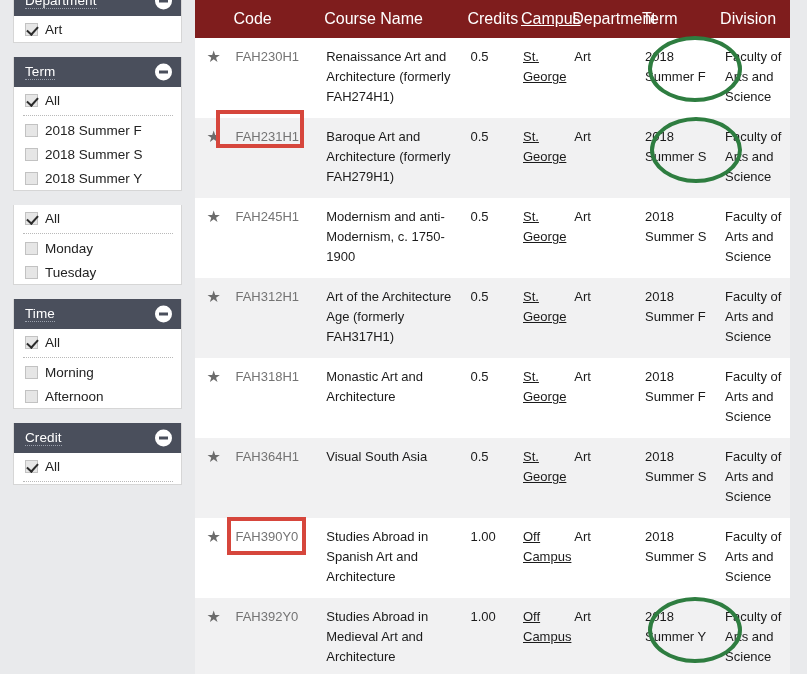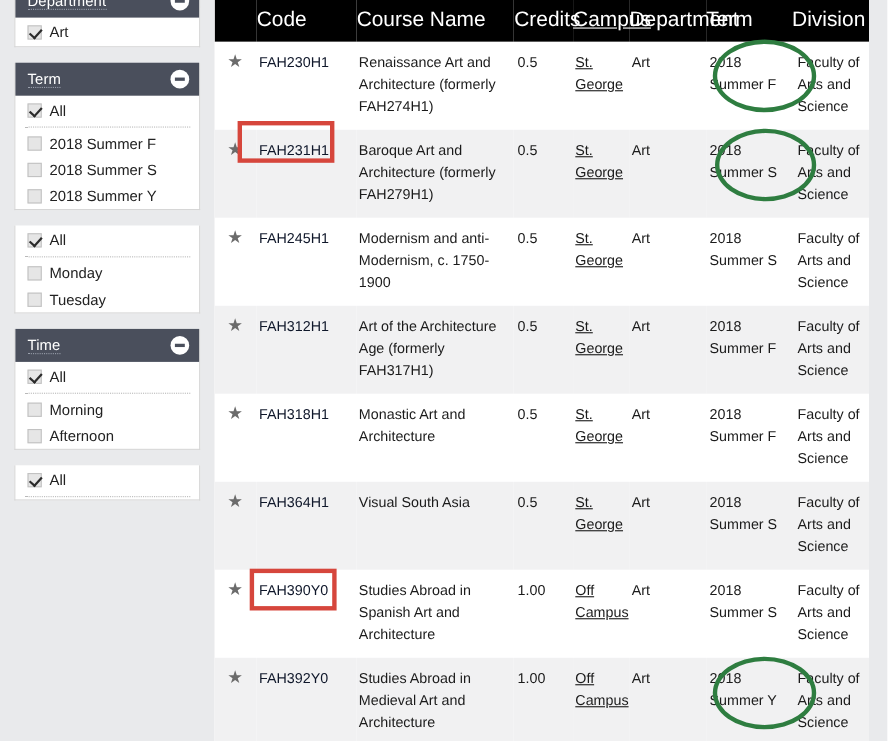--- a/index.html
+++ b/index.html
@@ -127,23 +127,23 @@
     width: 595px; height: 674px;
     background: #ffffff;
     overflow: hidden;
   }
   table.grid {
     width: 595px;
     border-collapse: collapse;
     table-layout: fixed;
   }
   table.grid thead th {
-    background: #000000;
+    background: #7f1d1d;
     color: #ffffff;
-    font-size: 19px;
+    font-size: 16px;
     font-weight: normal;
     text-align: left;
     height: 38px;
     padding: 0 0 0 0;
     vertical-align: middle;
     white-space: nowrap;
   }
   table.grid tbody td {
     font-size: 13px;
     color: #1b1b1b;
@@ -182,21 +182,21 @@
   td.c-term { padding-left: 3px; }
   td.c-div  { padding-left: 5px; }
 
   .star {
     color: #6b6b6b;
     font-size: 16px;
     line-height: 20px;
     display: inline-block;
   }
   .code-link {
-    color: #0f172a;
+    color: #737373;
     text-decoration: none;
     font-size: 13px;
   }
 
   
   #overlay {
     position: absolute;
     left: 0; top: 0;
     width: 807px; height: 674px;
     pointer-events: none;
@@ -296,20 +296,26 @@
               <span class="cb"></span>
               <span class="opt-label">Morning</span>
             </div>
             <div class="opt">
               <span class="cb"></span>
               <span class="opt-label">Afternoon</span>
             </div>
           </div>
         </div>
         <div class="facet">
+          <div class="facet-head">
+            <span class="facet-title">Credit</span>
+            <span class="facet-toggle">
+              <i></i>
+            </span>
+          </div>
           <div class="facet-body">
             <div class="opt first">
               <span class="cb checked"></span>
               <span class="opt-label">All</span>
             </div>
             <div class="opt-sep"></div>
           </div>
         </div>
       </div>
   </div>

